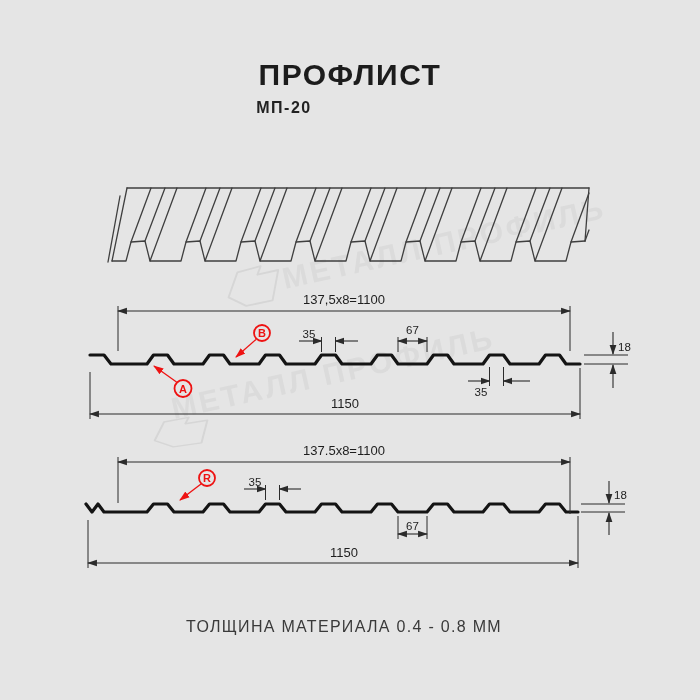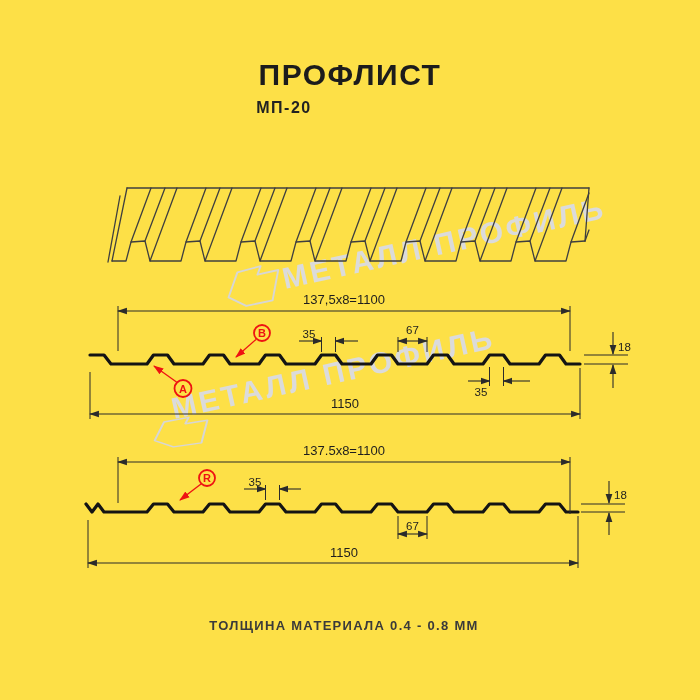--- a/index.html
+++ b/index.html
@@ -1,23 +1,23 @@
 <!DOCTYPE html>
 <html><head>
 <meta charset="utf-8">
 <style>
   html,body{margin:0;padding:0;background:#fff;}
-  .page{position:relative;width:700px;height:700px;background:#fde047;overflow:hidden;
+  .page{position:relative;width:700px;height:700px;background:#e5e5e5;overflow:hidden;
         font-family:"Liberation Sans",sans-serif;}
   .title{position:absolute;top:60px;left:0;width:700px;text-align:center;
          font-size:30px;font-weight:800;letter-spacing:1.5px;color:#1c1c1c;line-height:1;}
   .subtitle{position:absolute;top:100px;left:0;width:568px;text-align:center;
          font-size:16px;font-weight:600;letter-spacing:1.5px;color:#222;line-height:1;}
   .caption{position:absolute;top:619px;left:0;width:688px;text-align:center;
-         font-size:13px;font-weight:700;letter-spacing:1.3px;color:#3a3a3a;line-height:1;}
+         font-size:16px;font-weight:400;letter-spacing:1.3px;color:#3a3a3a;line-height:1;}
   svg.canvas{position:absolute;left:0;top:0;}
   .outline3d{fill:none;stroke:#3f3f3f;stroke-width:1.3;stroke-linejoin:round;stroke-linecap:round;}
   .xsec{fill:none;stroke:#141414;stroke-width:3.2;stroke-linejoin:round;stroke-linecap:round;}
   .dimline{fill:none;stroke:#2b2b2b;stroke-width:1.1;}
   .extline{fill:none;stroke:#2b2b2b;stroke-width:1;}
   .dim{font-family:"Liberation Sans",sans-serif;font-size:11.5px;fill:#1e1e1e;}
   .dimL{font-family:"Liberation Sans",sans-serif;font-size:13px;fill:#1e1e1e;}
   .redcirc{fill:none;stroke:#ee1212;stroke-width:1.8;}
   .redleader{fill:none;stroke:#ee1212;stroke-width:1.3;}
   .redletter{font-family:"Liberation Sans",sans-serif;font-size:11px;font-weight:bold;fill:#ee1212;}

